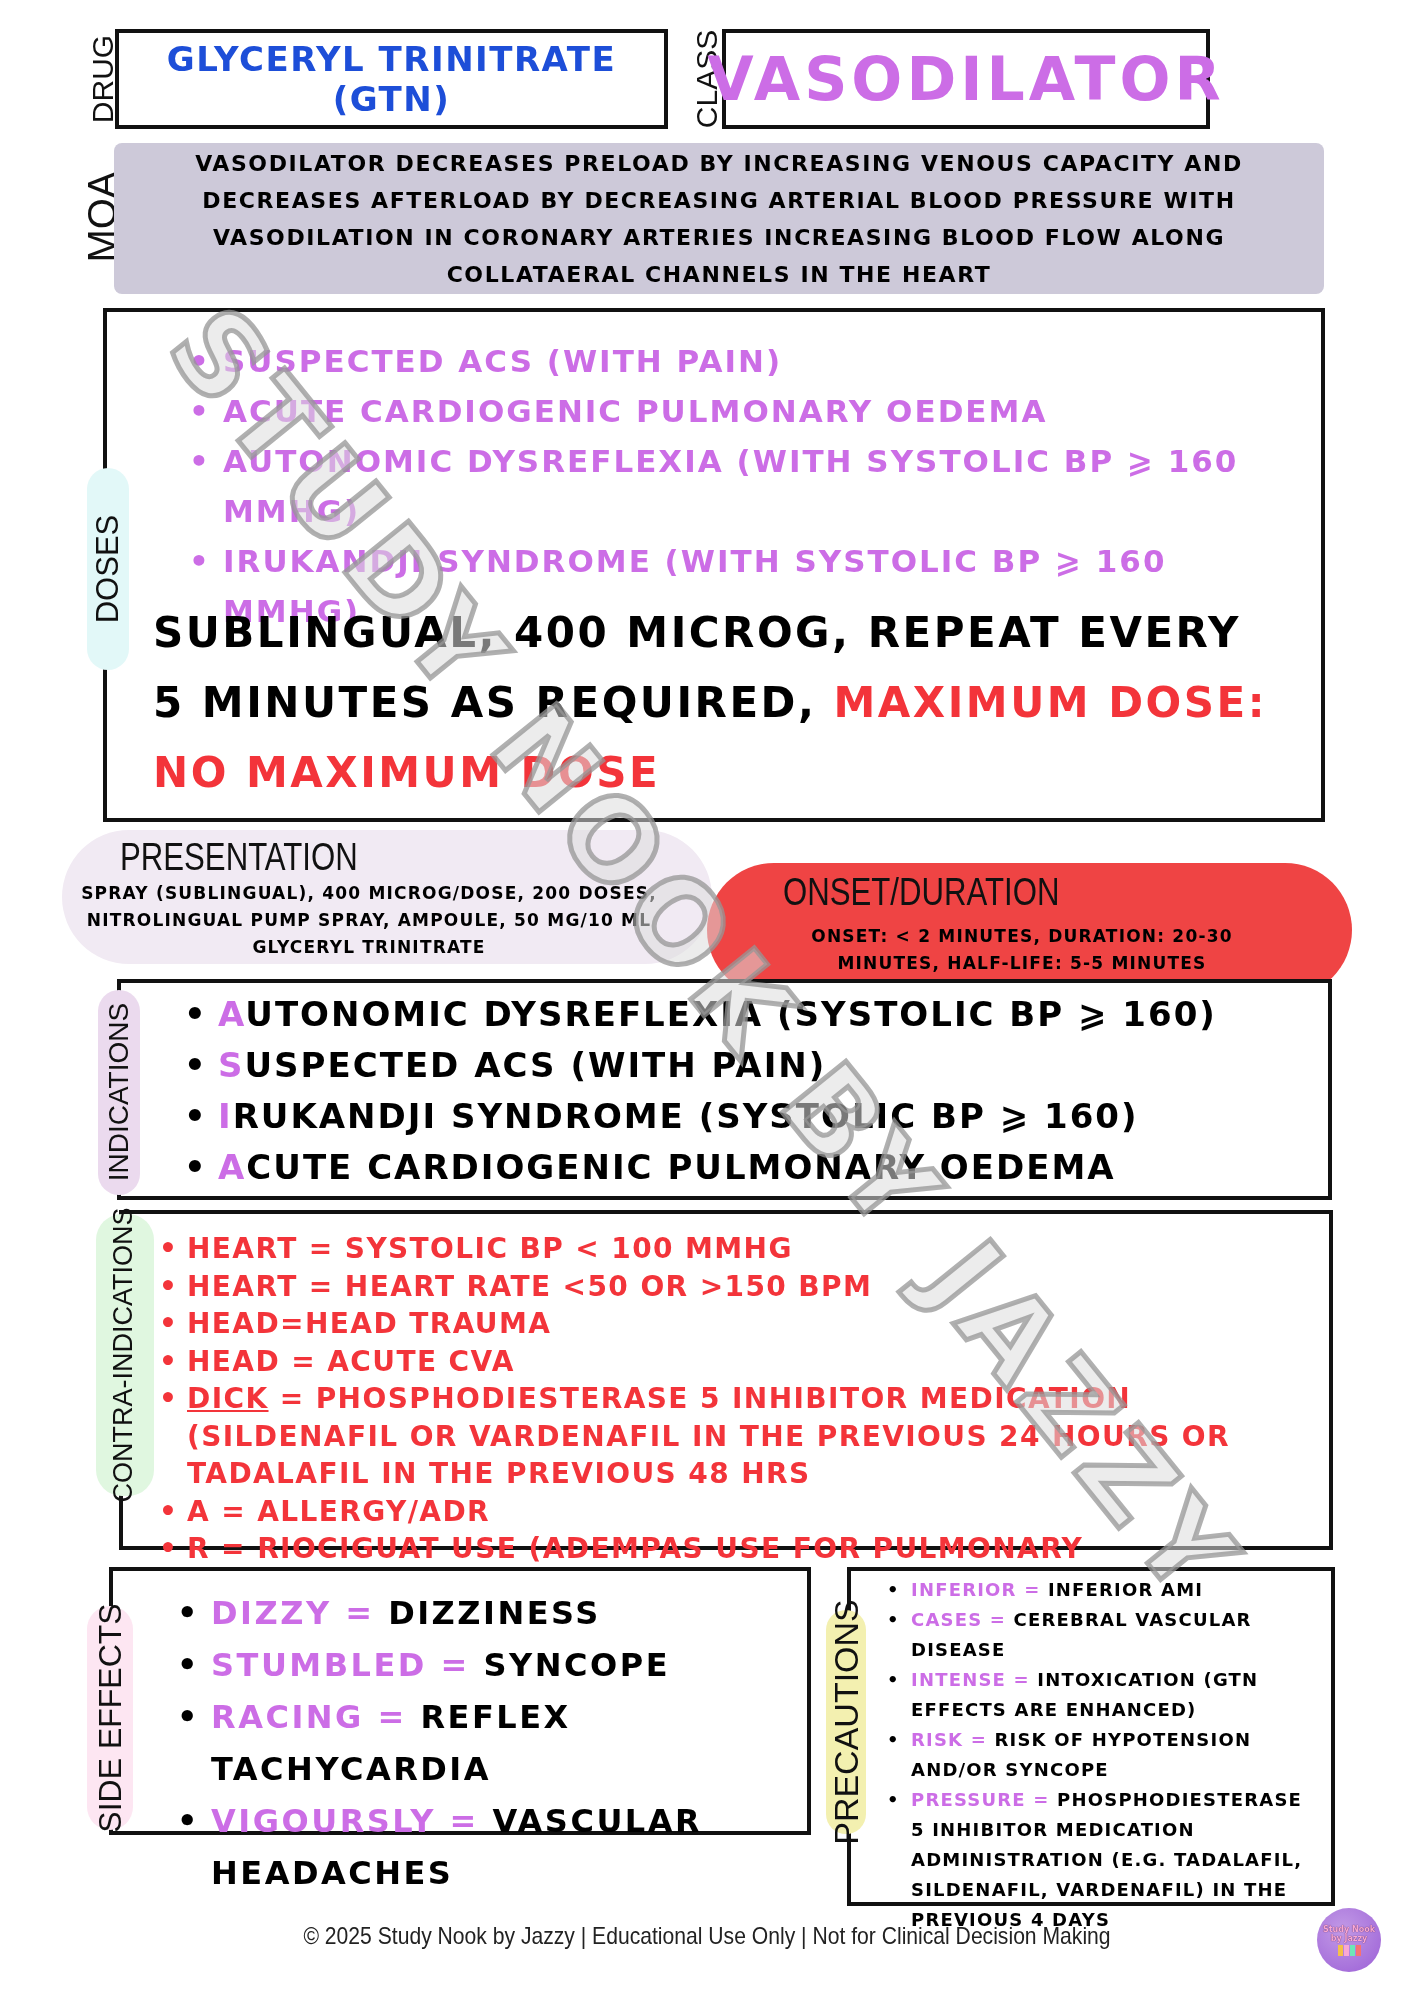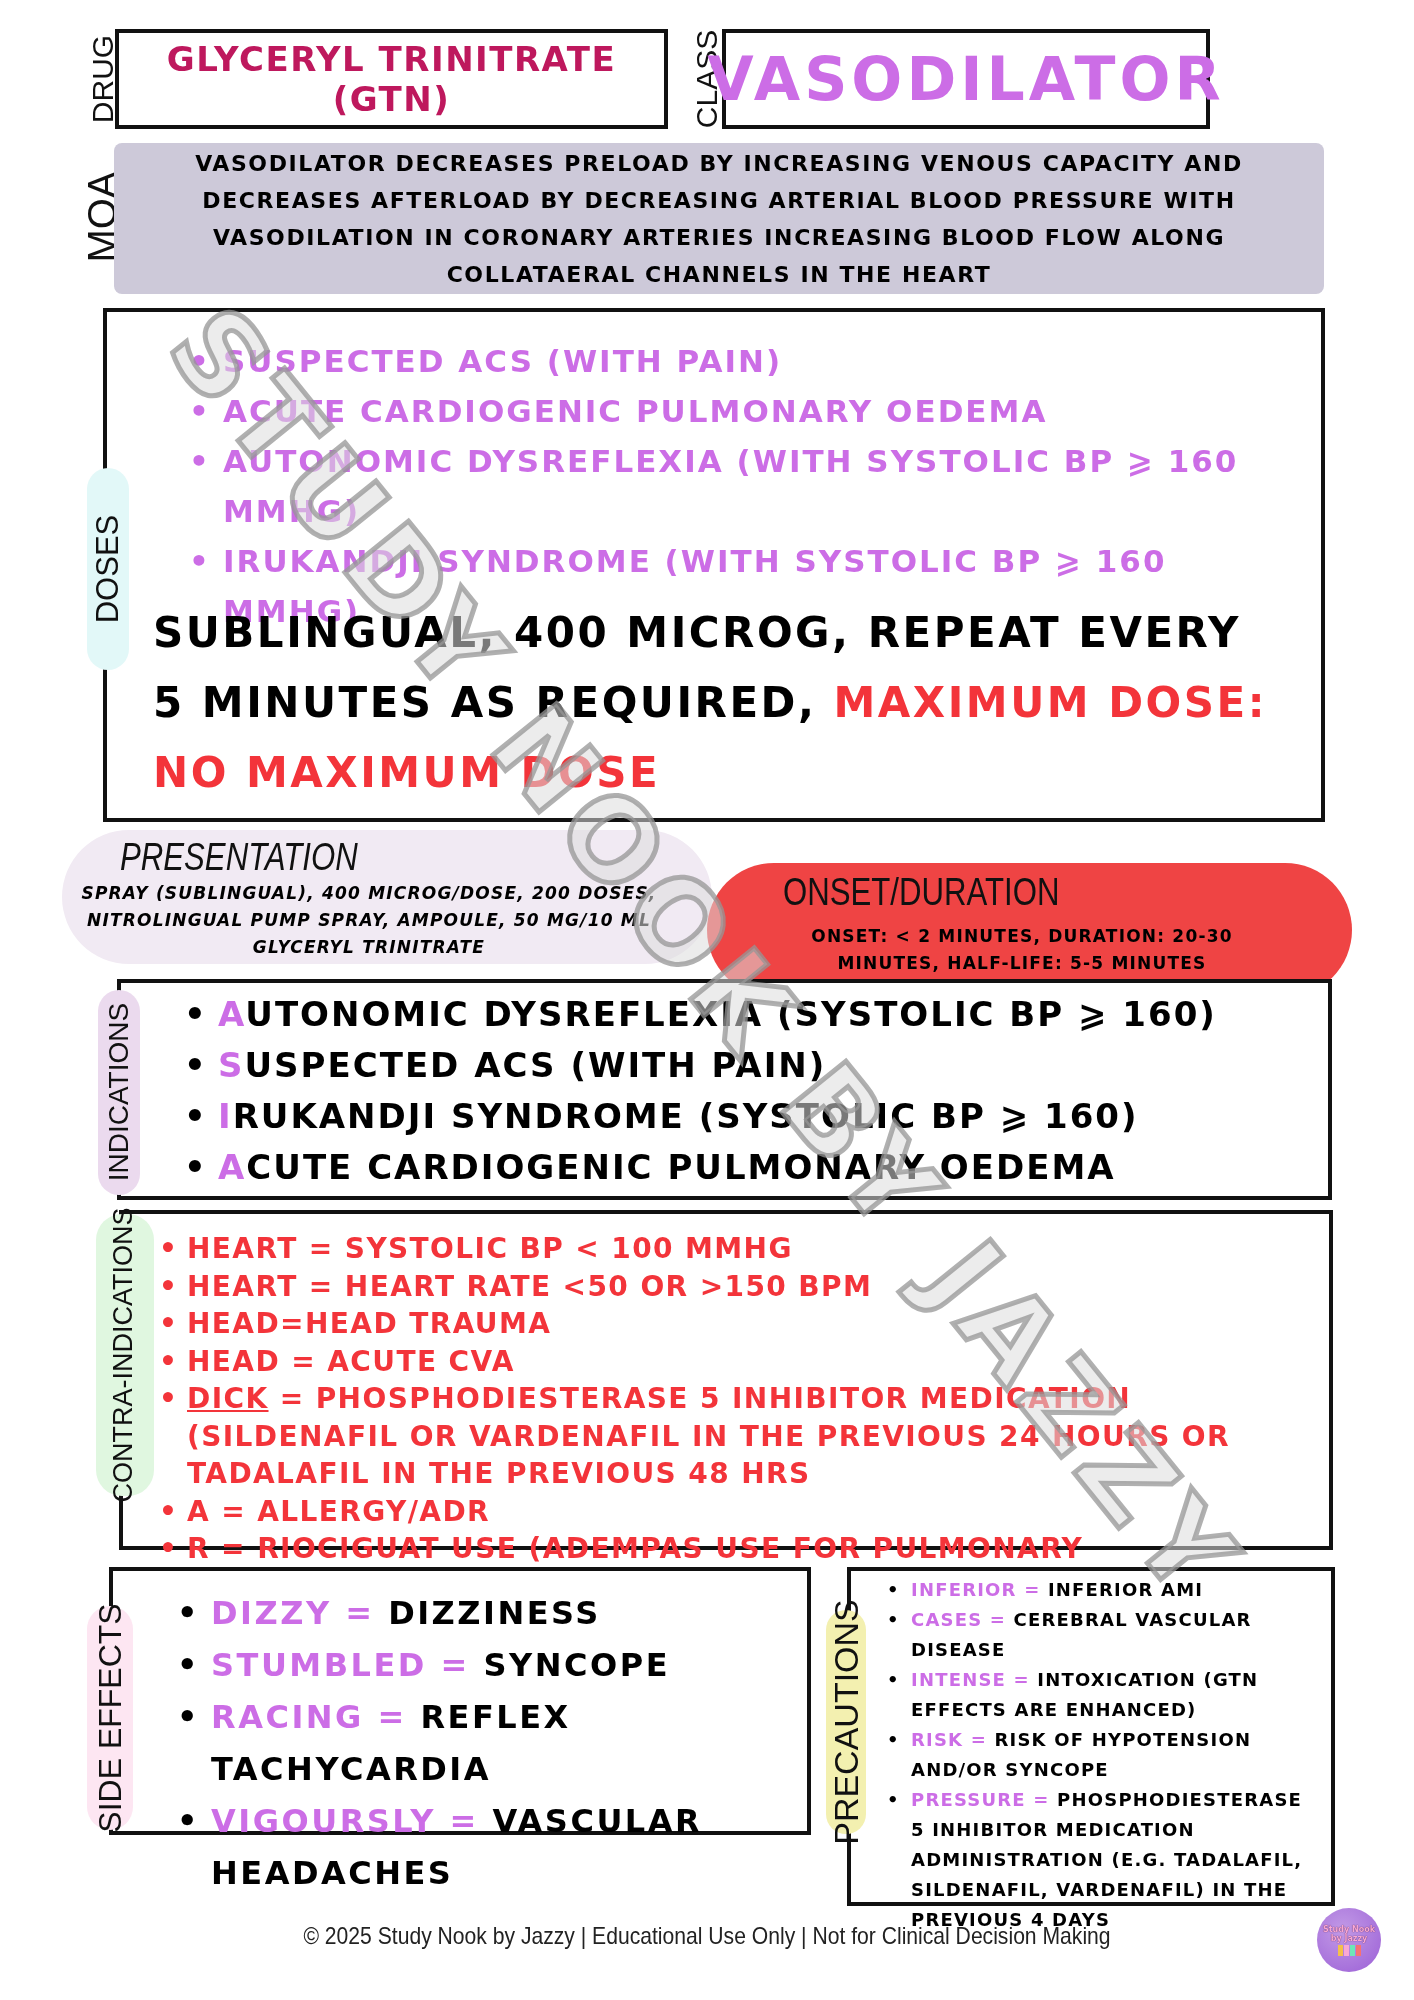--- a/index.html
+++ b/index.html
@@ -25,37 +25,37 @@
     display: flex; align-items: center; justify-content: center;
   }
 
   .pill {
     position: absolute;
     border-radius: 26px;
   }
 
   
   #drug-box { left: 115px; top: 29px; width: 553px; height: 100px; display: flex; flex-direction: column; align-items: center; justify-content: center; }
-  #drug-name { font-size: 34px; line-height: 40px; text-align: center; color: #be185d; }
+  #drug-name { font-size: 34px; line-height: 40px; text-align: center; color: #1d4ed8; }
   #class-box { left: 722px; top: 29px; width: 488px; height: 100px; display: flex; align-items: center; justify-content: center; }
   #class-name { font-size: 60px; color: #cc6de6; letter-spacing: 4px; }
 
   #moa-box { position: absolute; left: 114px; top: 143px; width: 1210px; height: 151px; background: #cdc9d9; border-radius: 8px; display: flex; align-items: center; justify-content: center; padding: 0 13px; }
   #moa-text { font-size: 22px; line-height: 37px; text-align: center; letter-spacing: 1.6px; }
 
   
   #doses-box { left: 103px; top: 308px; width: 1222px; height: 514px; }
   #doses-pill { left: 87px; top: 468px; width: 42px; height: 202px; background: #e2f8f8; }
   #doses-list { position: absolute; left: 78px; top: 24px; list-style: none; }
   #doses-list li { font-size: 31px; line-height: 50px; color: #cc6de6; position: relative; padding-left: 38px; width: 1080px; letter-spacing: 2px; }
   #doses-list li::before { content: "•"; position: absolute; left: 4px; top: 0; }
   #dose-text { position: absolute; left: 46px; top: 286px; width: 1130px; font-size: 42px; line-height: 70px; letter-spacing: 2.5px; }
 
   
-  #presentation-pill { position: absolute; left: 62px; top: 830px; width: 650px; height: 134px; background: #f1eaf3; border-radius: 67px; font-style: italic; }
+  #presentation-pill { position: absolute; left: 62px; top: 830px; width: 650px; height: 134px; background: #f1eaf3; border-radius: 67px; }
   #onset-pill { position: absolute; left: 707px; top: 863px; width: 645px; height: 134px; background: #ef4444; border-radius: 67px; }
   .pill-title { position: absolute; font-family: "Liberation Sans", sans-serif; font-size: 38px; color: #111; letter-spacing: 0px; transform: scaleX(0.82); transform-origin: left center; }
   .pill-body { position: absolute; text-align: center; font-size: 17px; line-height: 27px; letter-spacing: 1.2px; }
 
   
   #ind-box { left: 117px; top: 979px; width: 1215px; height: 221px; }
   #ind-pill { left: 98px; top: 990px; width: 42px; height: 205px; background: #ebdaee; }
   #ind-list { position: absolute; left: 55px; top: 6px; list-style: none; }
   #ind-list li { font-size: 34px; line-height: 51px; position: relative; padding-left: 42px; letter-spacing: 2px; }
   #ind-list li::before { content: "•"; position: absolute; left: 8px; }

